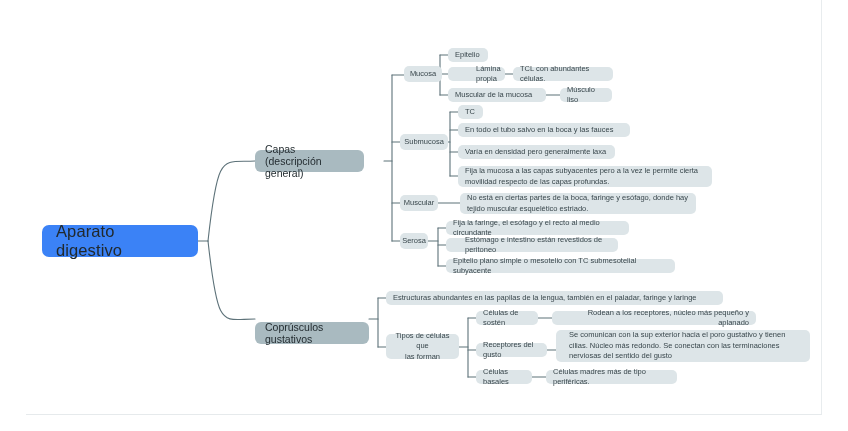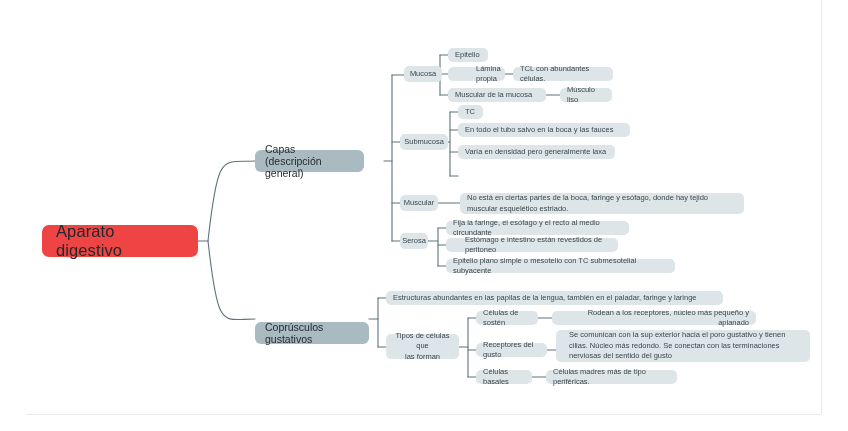--- a/index.html
+++ b/index.html
@@ -39,21 +39,21 @@
   .node {
     position: absolute;
     box-sizing: border-box;
     display: flex;
     align-items: center;
     color: #2d3a3f;
     border-radius: 5px;
     white-space: pre-line;
   }
   .node-root {
-    background: #ef4444;
+    background: #3b82f6;
     border-radius: 7px;
     font-size: 16.5px;
     padding: 0 14px;
     justify-content: center;
     letter-spacing: 0.1px;
     color: #21292d;
   }
   .node-l1 {
     background: #a9bac0;
     border-radius: 6px;
@@ -178,25 +178,28 @@
   </div>
   <div class="node node-l3" style="left:458px; top:105px; width:25px; height:14px;">
     <span>TC</span>
   </div>
   <div class="node node-l3" style="left:458px; top:123px; width:172px; height:14px;">
     <span>En todo el tubo salvo en la boca y las fauces</span>
   </div>
   <div class="node node-l3" style="left:458px; top:145px; width:157px; height:14px;">
     <span>Varía en densidad pero generalmente laxa</span>
   </div>
+  <div class="node node-l3" style="left:458px; top:166px; width:254px; height:21px;">
+    <span>Fija la mucosa a las capas subyacentes pero a la vez le permite cierta movilidad respecto de las capas profundas.</span>
+  </div>
 
   <div class="node node-l2" style="left:400px; top:195px; width:38px; height:16px;">
     <span>Muscular</span>
   </div>
-  <div class="node node-l3" style="left:460px; top:193px; width:284px; height:21px;">
+  <div class="node node-l3" style="left:460px; top:193px; width:236px; height:21px;">
     <span>No está en ciertas partes de la boca, faringe y esófago, donde hay tejido muscular esquelético estriado.</span>
   </div>
 
   <div class="node node-l2" style="left:400px; top:233px; width:28px; height:16px;">
     <span>Serosa</span>
   </div>
   <div class="node node-l3" style="left:446px; top:221px; width:183px; height:14px;">
     <span>Fija la faringe, el esófago y el recto al medio circundante</span>
   </div>
   <div class="node node-l3" style="left:446px; top:238px; width:172px; height:14px;padding-left:19px;">

